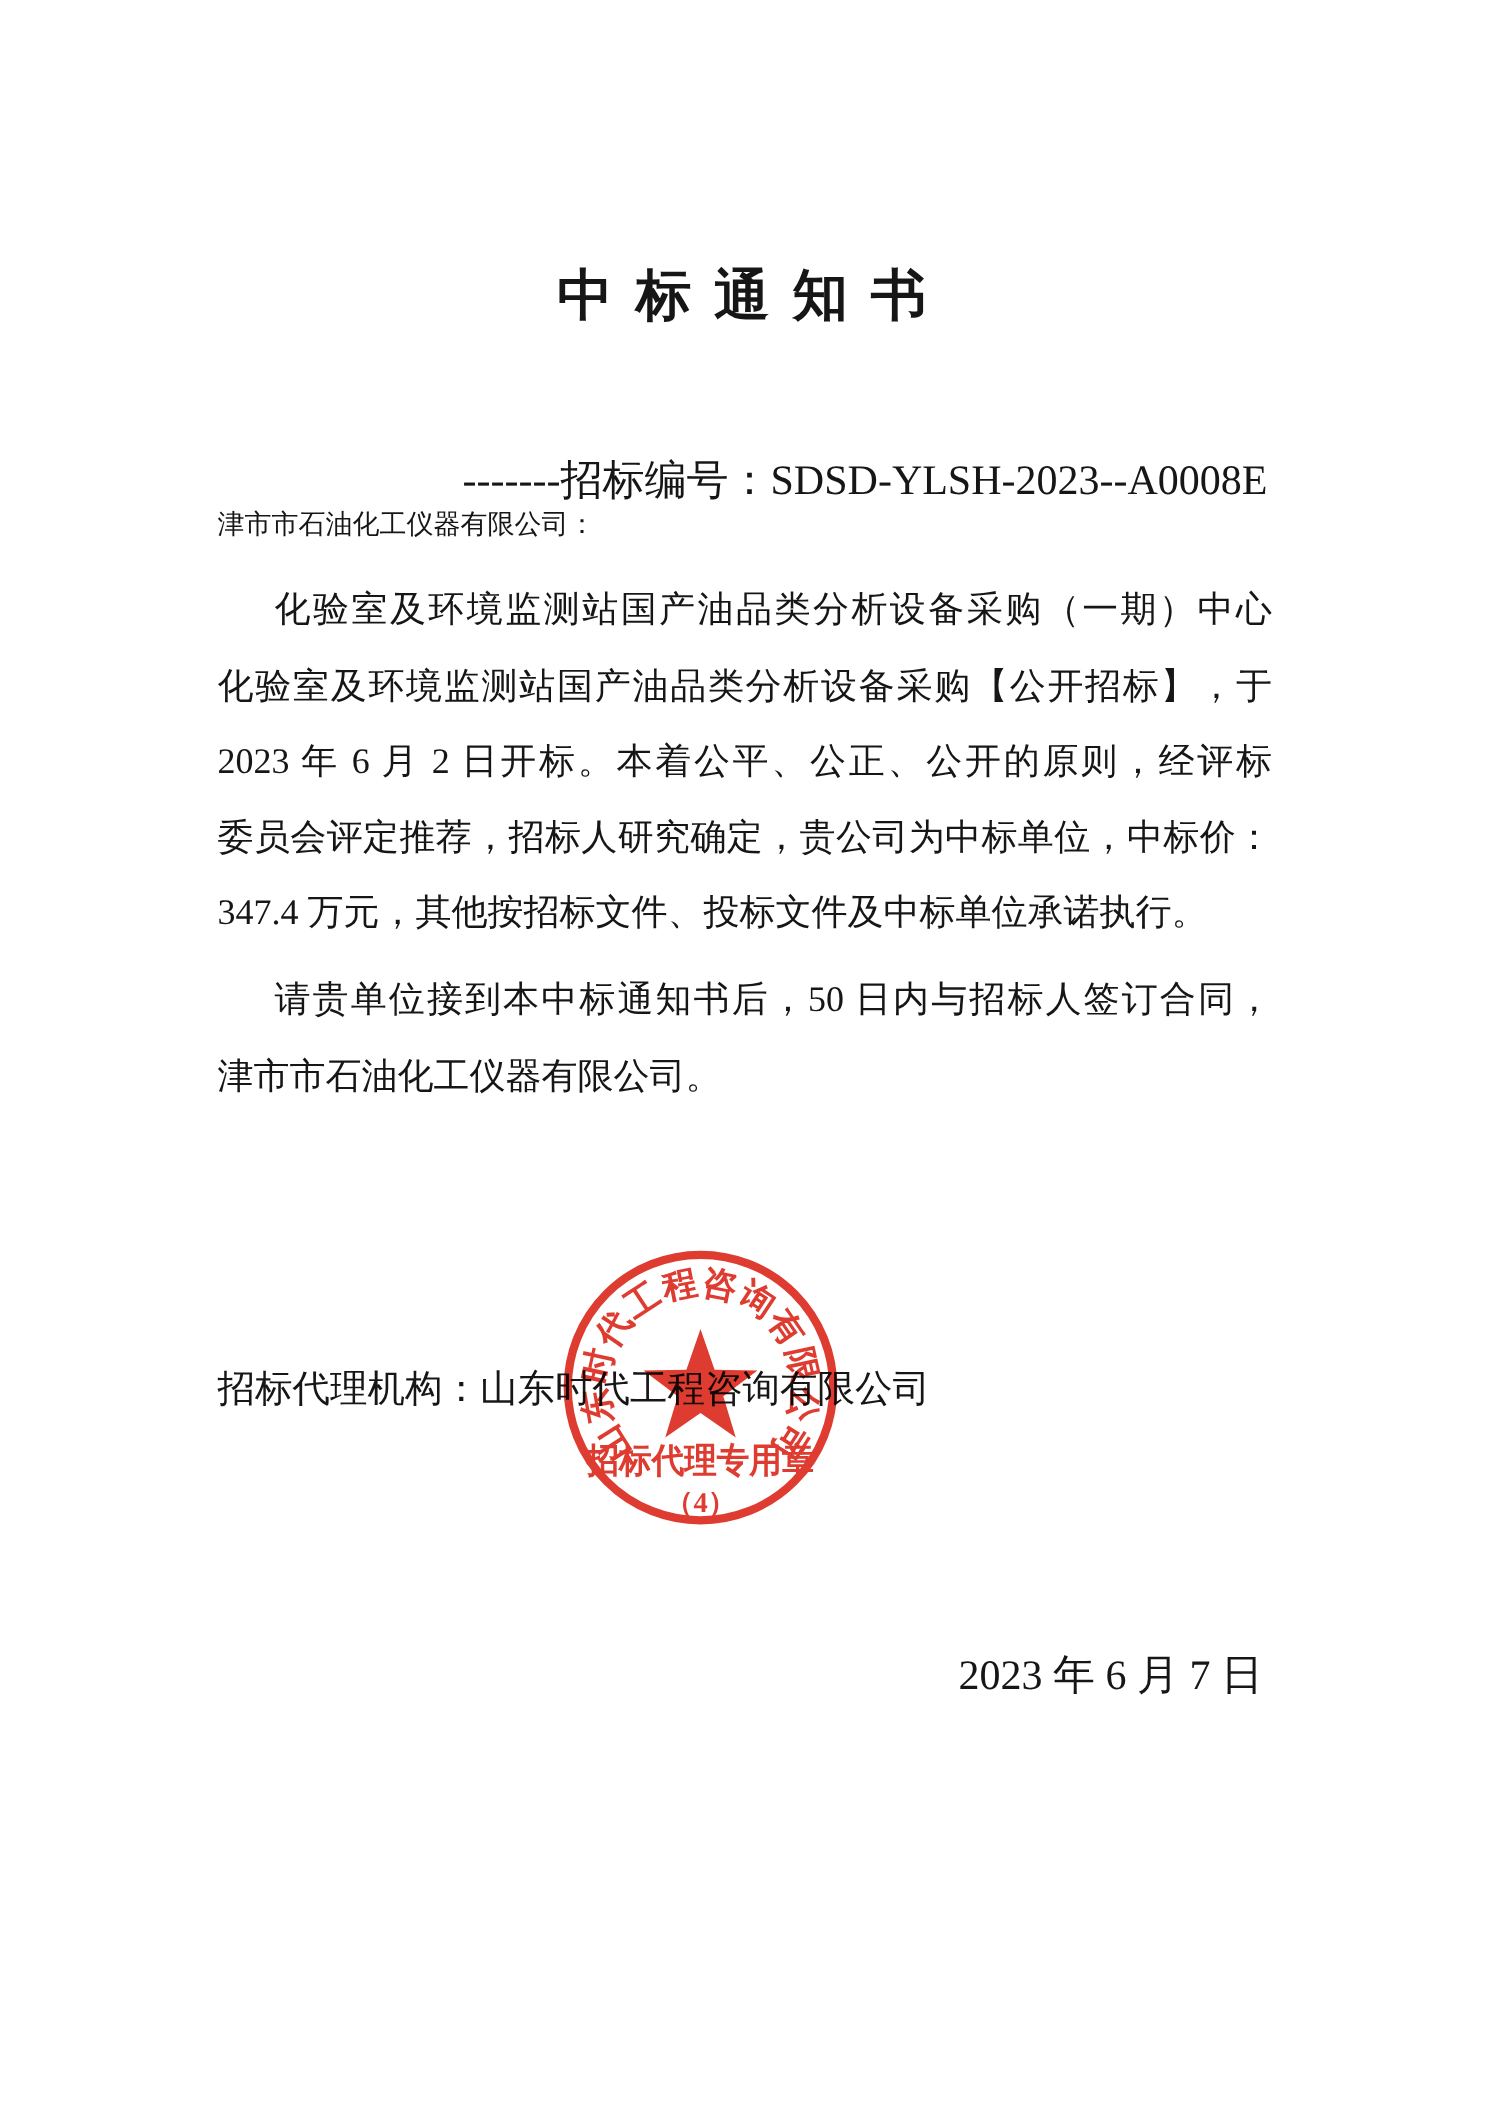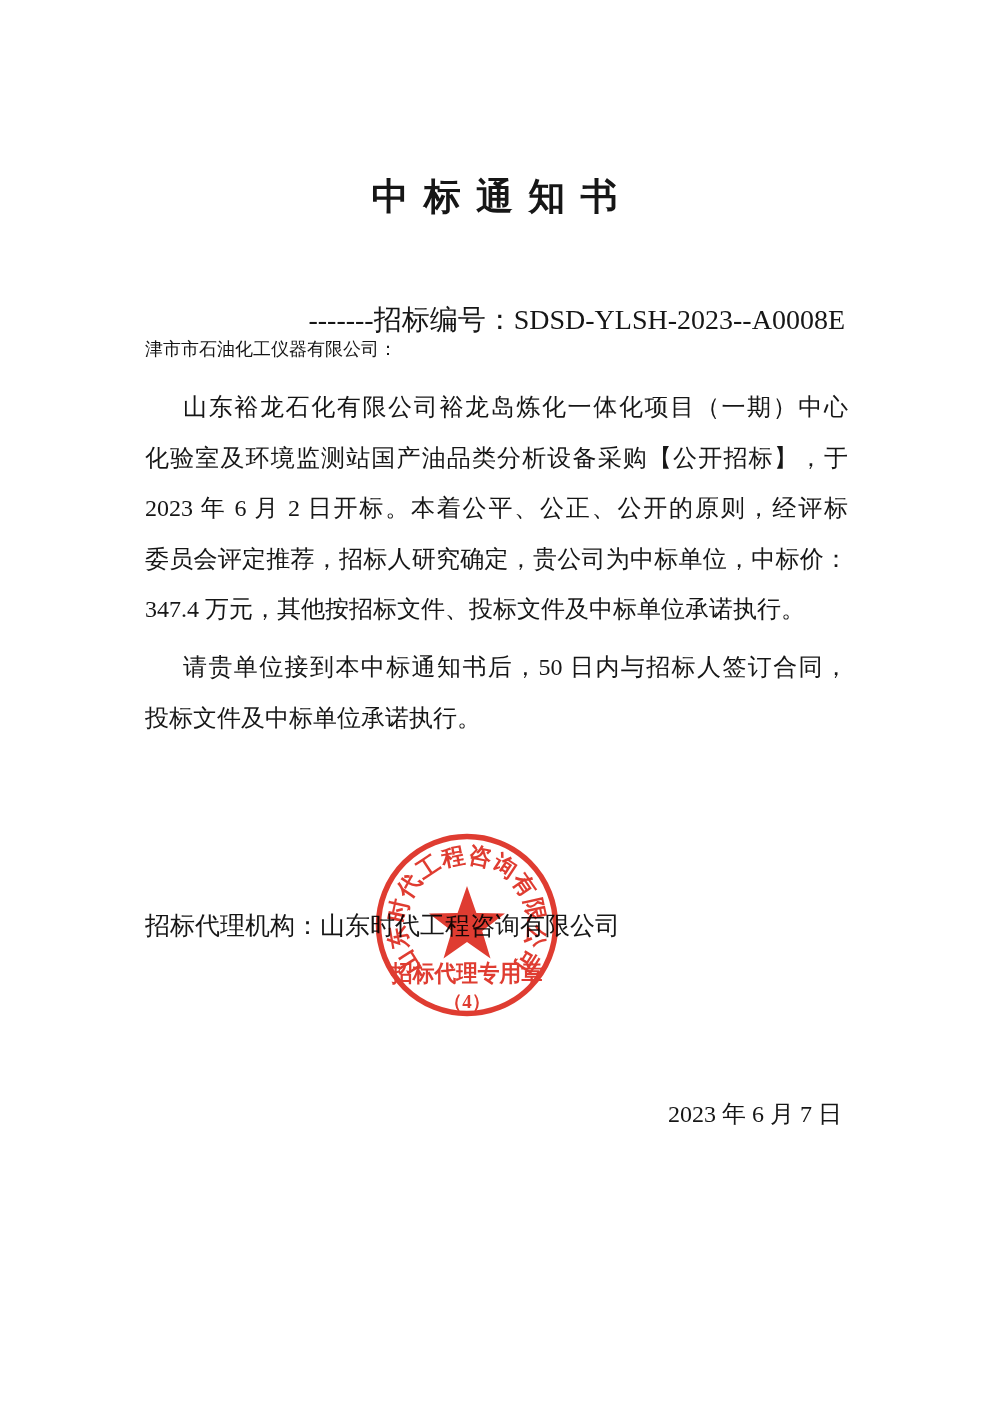--- a/index.html
+++ b/index.html
@@ -73,47 +73,47 @@
     mix-blend-mode: multiply;
     opacity: 0.92;
     z-index: 2;
     pointer-events: none;
   }
   .stamp text { font-family: "Liberation Serif", "DejaVu Serif", serif; font-weight: bold; }
 
   .doc-date {
     position: absolute;
     top: 1098px; right: 150px;
-    font-size: 24px;
+    font-size: 28px;
     color: #161616;
     white-space: pre;
   }
 </style>
 </head>
 <body>
 
 <div class="page">
 
   <div class="doc-title">中 标 通 知 书</div>
 
   <div class="tender-no">-------招标编号：SDSD-YLSH-2023--A0008E</div>
 
   <div class="addressee">津市市石油化工仪器有限公司：</div>
 
   <div class="para para-1">
-    <span class="line justify indent">山东裕龙石化有限公司裕龙岛炼化一体化项目（一期）中心</span>
+    <span class="line justify indent">化验室及环境监测站国产油品类分析设备采购（一期）中心</span>
     <span class="line justify">化验室及环境监测站国产油品类分析设备采购【公开招标】，于</span>
     <span class="line justify">2023 年 6 月 2 日开标。本着公平、公正、公开的原则，经评标</span>
     <span class="line justify">委员会评定推荐，招标人研究确定，贵公司为中标单位，中标价：</span>
     <span class="line last">347.4 万元，其他按招标文件、投标文件及中标单位承诺执行。</span>
   </div>
 
   <div class="para para-2">
     <span class="line justify indent">请贵单位接到本中标通知书后，50 日内与招标人签订合同，</span>
-    <span class="line last">投标文件及中标单位承诺执行。</span>
+    <span class="line last">津市市石油化工仪器有限公司。</span>
   </div>
 
   <div class="agency-line"><span>招标代理机构：</span><span>山东时代工程咨询有限公司</span></div>
 
   <svg class="stamp" viewBox="0 0 230 230" xmlns="http://www.w3.org/2000/svg">
     <defs>
       <path id="ringPath" d="M 71.2 158.8 A 62 62 0 1 1 158.8 158.8" fill="none"></path>
     </defs>
     <circle cx="115" cy="115" r="88.5" fill="none" stroke-width="5.5" stroke="#dd2b1f"></circle>
     <text font-size="23" letter-spacing="1" text-anchor="middle" fill="#dd2b1f">

